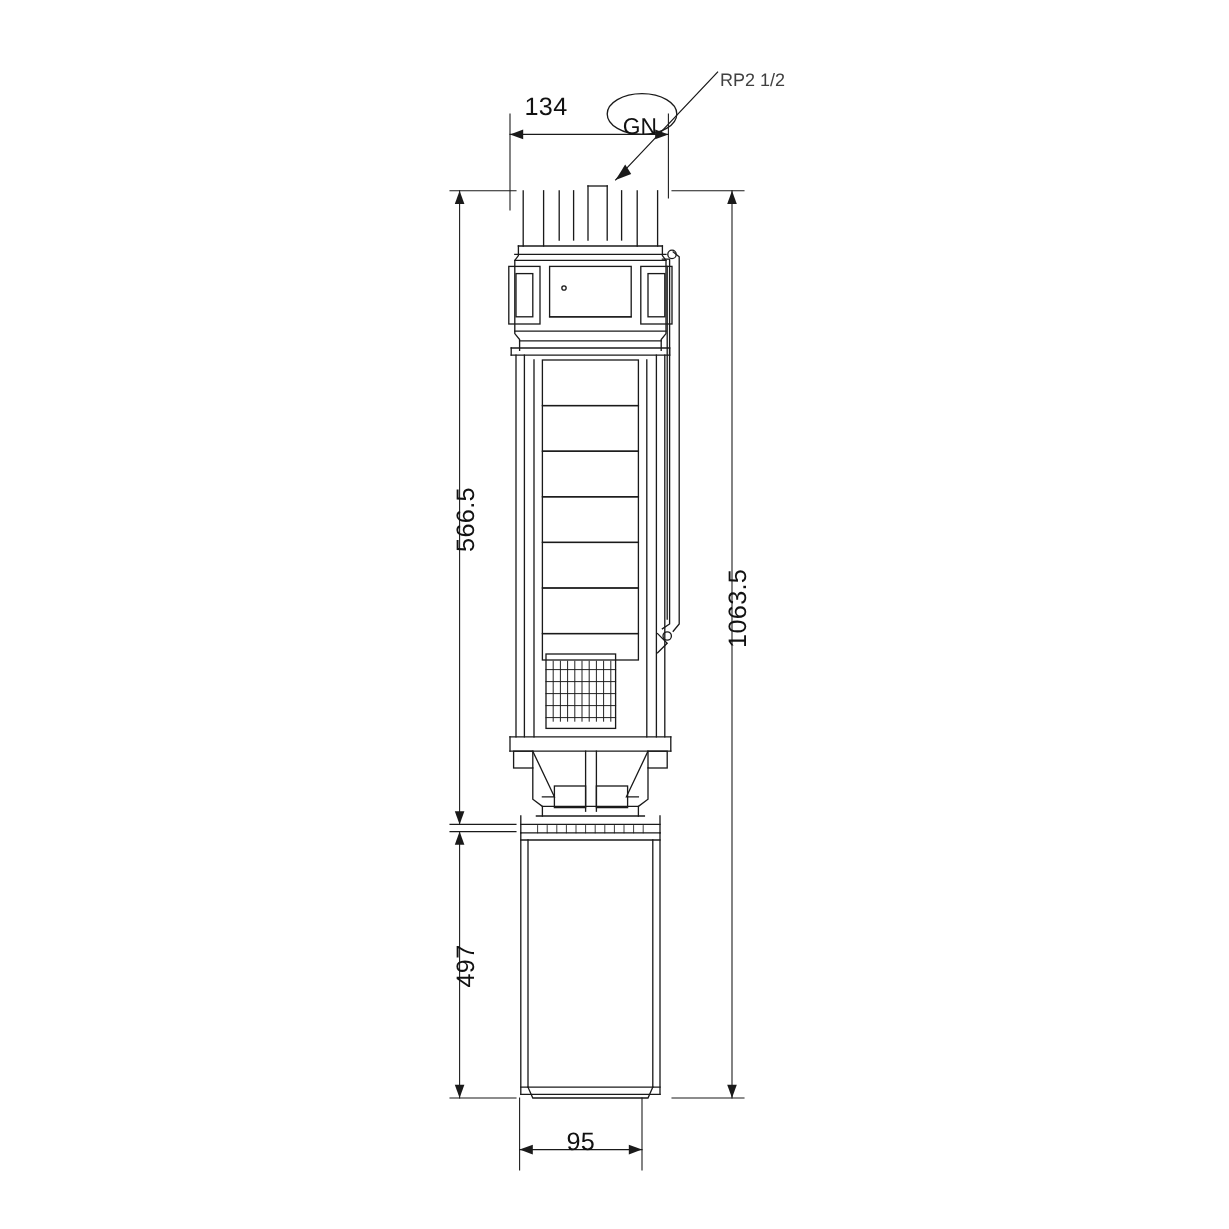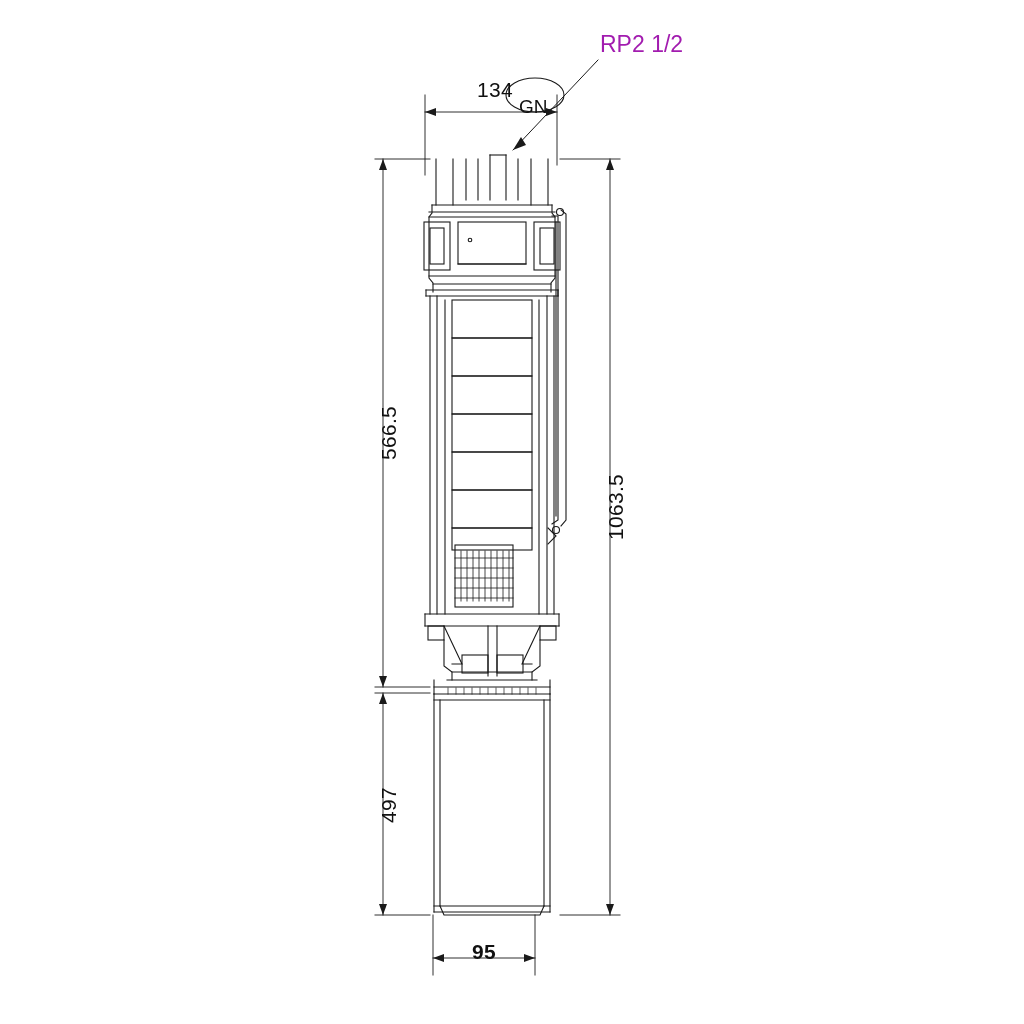--- a/index.html
+++ b/index.html
@@ -33,23 +33,24 @@
     color: #111111;
     white-space: nowrap;
     letter-spacing: 0.3px;
   }
   .dim-label.vert {
     transform: rotate(-90deg);
     transform-origin: left top;
   }
   .callout-label {
     position: absolute;
-    font-size: 23px;
-    color: #a21caf;
+    font-size: 15px;
+    color: #404040;
     white-space: nowrap;
+    margin-top: 28px;
   }
   .gn-label {
     position: absolute;
     font-size: 19px;
     color: #111111;
     white-space: nowrap;
   }
 </style>
 </head>
 <body>
@@ -226,27 +227,27 @@
         <line x1="440" y1="700" x2="440" y2="906"></line>
         <line x1="544" y1="700" x2="544" y2="906"></line>
         <line x1="434" y1="700" x2="550" y2="700"></line>
         <line x1="434" y1="906" x2="550" y2="906"></line>
         <line x1="434" y1="912" x2="550" y2="912"></line>
         <path d="M440,906 L444,915 L540,915 L544,906"></path>
       </g>
     </g>
   </svg>
 
-  <div class="dim-label" style="left:437px; top:78px;margin-left:40px;">134</div>
+  <div class="dim-label" style="left:437px; top:78px;">134</div>
 
   <div class="gn-label" style="left:519px; top:96px;">GN</div>
 
   <div class="callout-label" style="left:600px; top:31px;">RP2 1/2</div>
 
   <div class="dim-label vert" style="left:377px; top:460px;">566.5</div>
 
   <div class="dim-label vert" style="left:377px; top:823px;">497</div>
 
   <div class="dim-label vert" style="left:604px; top:540px;">1063.5</div>
 
-  <div class="dim-label" style="left:472px; top:940px;font-weight:bold;">95</div>
+  <div class="dim-label" style="left:472px; top:940px;">95</div>
 
 </div>
 
 </body></html>

